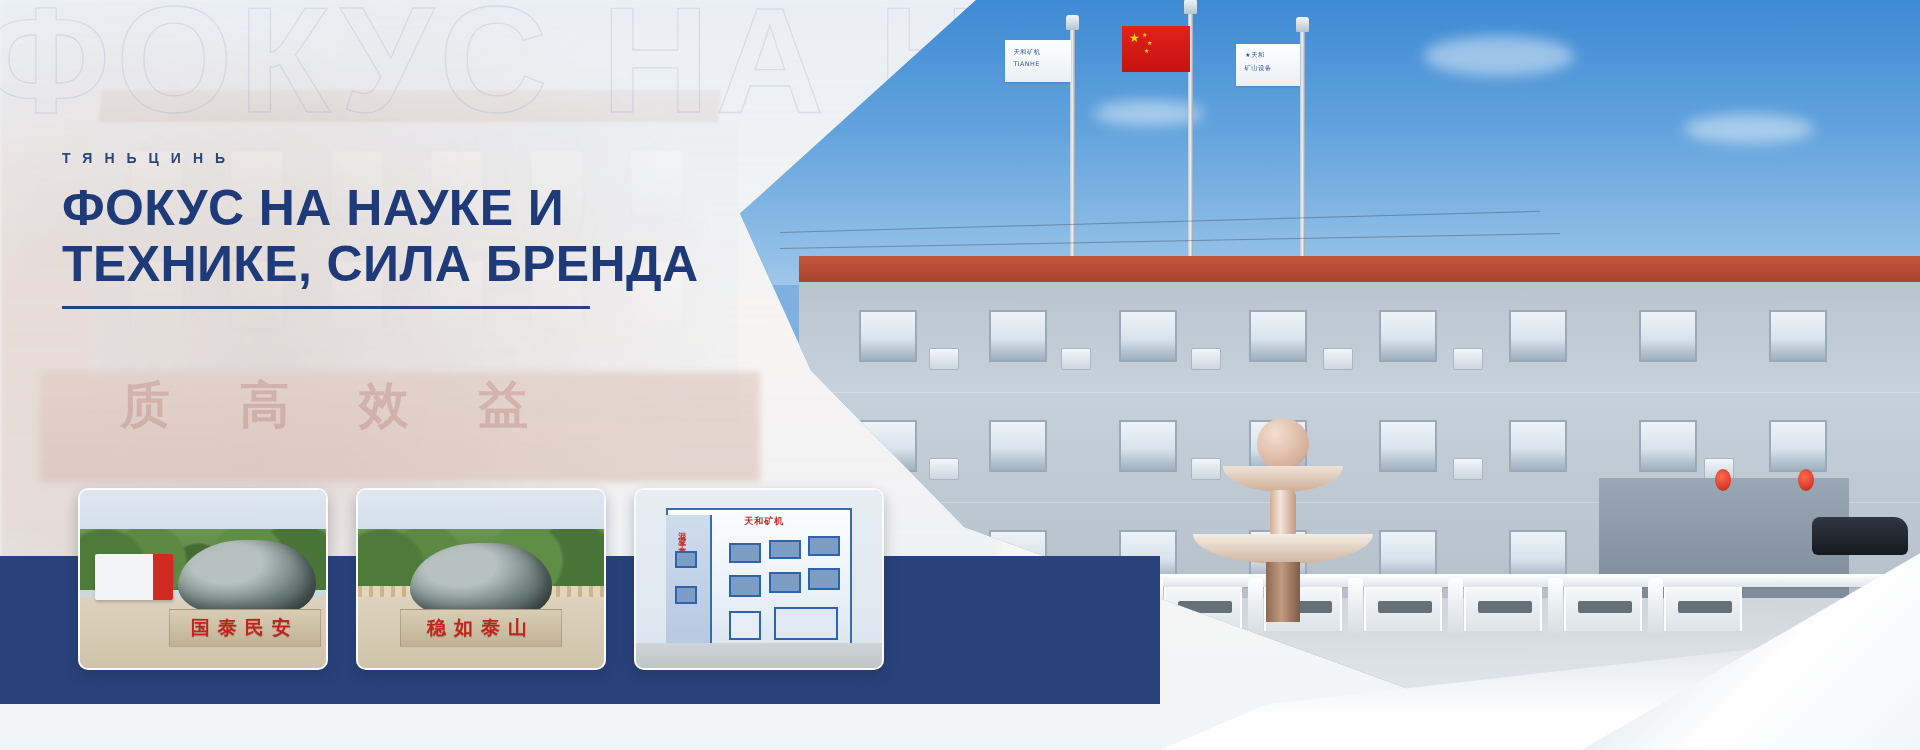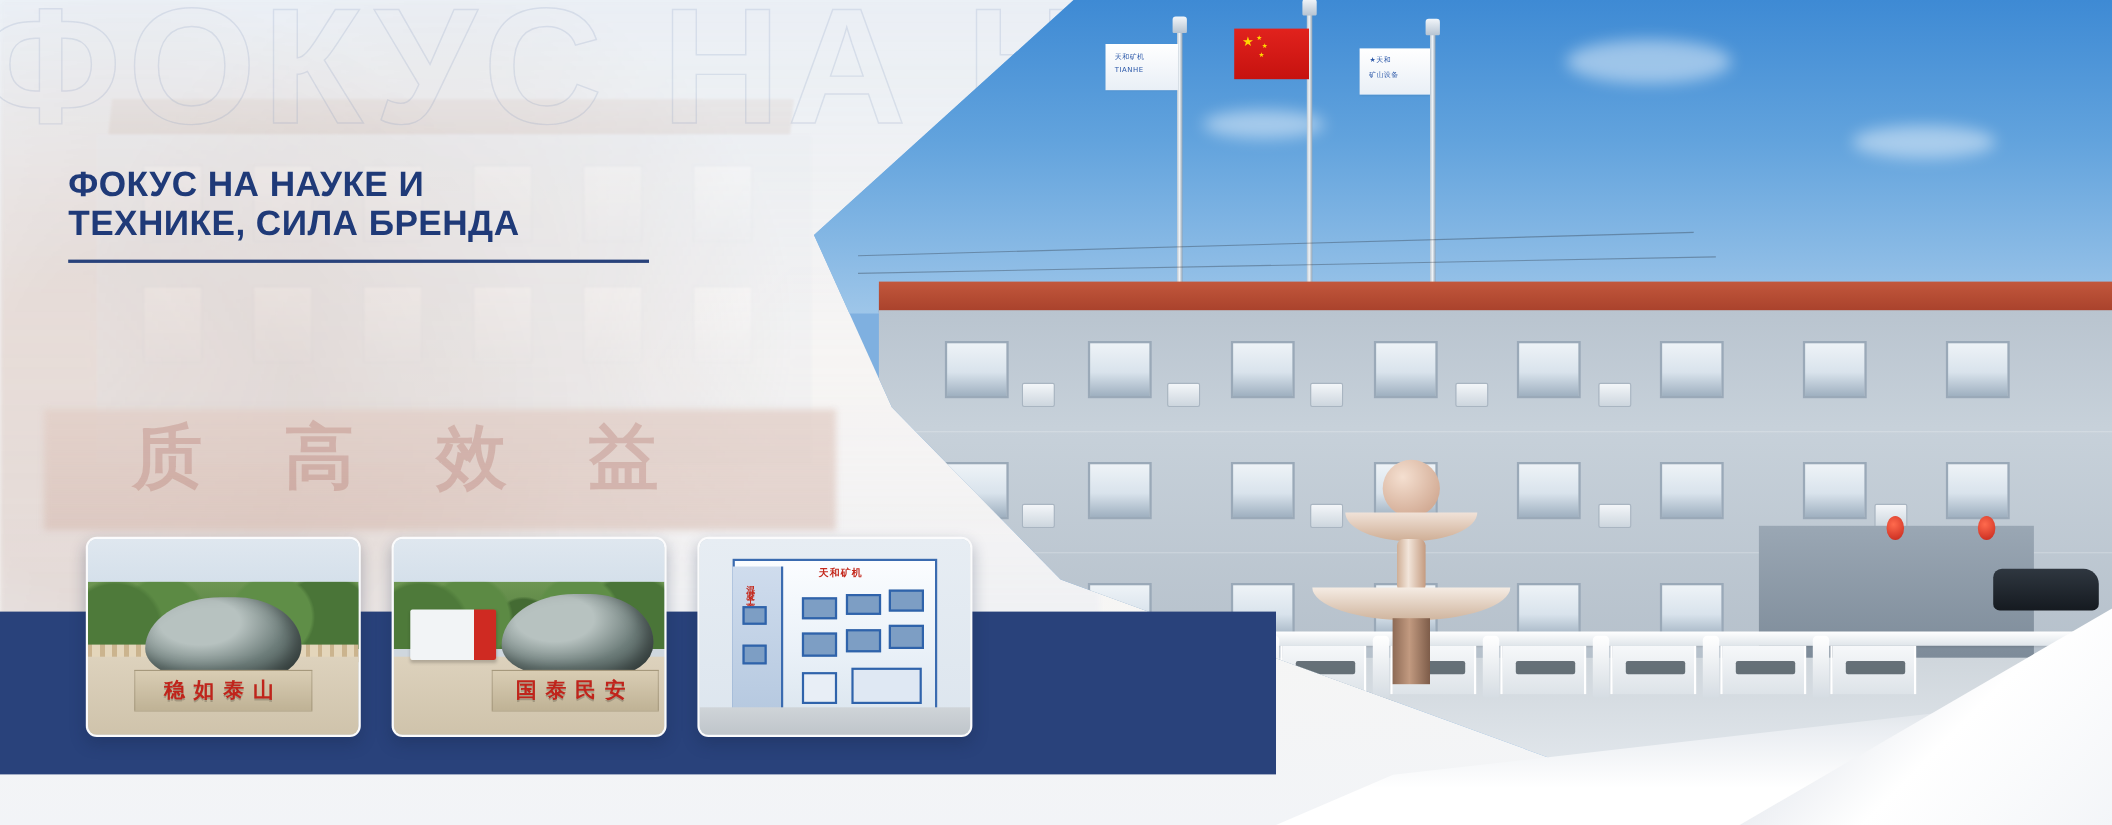--- a/index.html
+++ b/index.html
@@ -54,21 +54,21 @@
     background:linear-gradient(180deg,#ffffff,#e3e8ee);
     border:1px solid rgba(190,200,212,.7);
   }
   .ghost-band{
     position:absolute; left:40px; top:372px; width:720px; height:110px;
     background:linear-gradient(180deg, rgba(226,206,198,.75), rgba(214,186,176,.55));
     filter:blur(3px);
   }
   .ghost-cn{
     position:absolute; left:120px; top:372px;
-    font-size:64px; letter-spacing:26px; color:rgba(150,60,50,.20);
+    font-size:50px; letter-spacing:26px; color:rgba(150,60,50,.20);
     font-family:"DejaVu Sans", sans-serif; font-weight:700;
     white-space:nowrap; filter:blur(.6px);
   }
 
   
   .watermark{
     position:absolute; left:-18px; top:-26px;
     font-size:150px; font-weight:700; letter-spacing:6px;
     white-space:nowrap;
     color:transparent;
@@ -204,21 +204,21 @@
     background:#29427b;
   }
 
   
   .copy{ position:absolute; left:62px; top:150px; width:760px; z-index:6; }
   .eyebrow{
     font-size:14px; font-weight:600; letter-spacing:12px;
     color:#2b4578; text-transform:uppercase; margin-bottom:14px;
   }
   .headline{
-    font-size:32px; line-height:1.12; font-weight:800; letter-spacing:.4px;
+    font-size:50px; line-height:1.12; font-weight:800; letter-spacing:.4px;
     color:#1f3a78; text-transform:uppercase; white-space:pre-line;
   }
   .rule{
     width:528px; height:3px; background:#29427b; margin:14px 0 16px;
   }
   .subcopy{
     font-size:19px; line-height:1.42; color:#2c4a84; white-space:pre-line;
   }
 
   
@@ -438,46 +438,47 @@
       </div>
     </div>
   </div>
 
   <div class="curl2"></div>
   <div class="curl"></div>
 
   <div class="blue-band"></div>
 
   <div class="copy">
+    <div class="eyebrow">ТЯНЬЦИНЬ</div>
     <h1 class="headline">ФОКУС НА НАУКЕ И
 ТЕХНИКЕ, СИЛА БРЕНДА</h1>
     <div class="rule"></div>
   </div>
 
   <div class="thumbs">
+
+    <div class="thumb">
+      <div class="th-sky"></div>
+      <div class="th-trees"></div>
+      <div class="th-ground"></div>
+      <div class="th-truck"></div>
+      <div class="th-rock" style="left:40%; width:56%; top:28%; height:42%;"></div>
+      <div class="th-base" style="left:36%; width:62%; bottom:12%;">
+        <span class="th-cn">国泰民安</span>
+      </div>
+    </div>
 
     <div class="thumb">
       <div class="th-sky"></div>
       <div class="th-trees"></div>
       <div class="th-fence"></div>
       <div class="th-ground"></div>
       <div class="th-rock"></div>
       <div class="th-base">
         <span class="th-cn">稳如泰山</span>
-      </div>
-    </div>
-
-    <div class="thumb">
-      <div class="th-sky"></div>
-      <div class="th-trees"></div>
-      <div class="th-ground"></div>
-      <div class="th-truck"></div>
-      <div class="th-rock" style="left:40%; width:56%; top:28%; height:42%;"></div>
-      <div class="th-base" style="left:36%; width:62%; bottom:12%;">
-        <span class="th-cn">国泰民安</span>
       </div>
     </div>
 
     <div class="thumb">
       <div class="th3-sky"></div>
       <div class="th3-bldg"></div>
       <div class="th3-side"></div>
       <div class="th3-red">混 凝 土 养 护 剂</div>
       <div class="th3-sign">天和矿机</div>
       <div class="th3-win" style="left:38%; top:30%; width:13%; height:11%;"></div>

